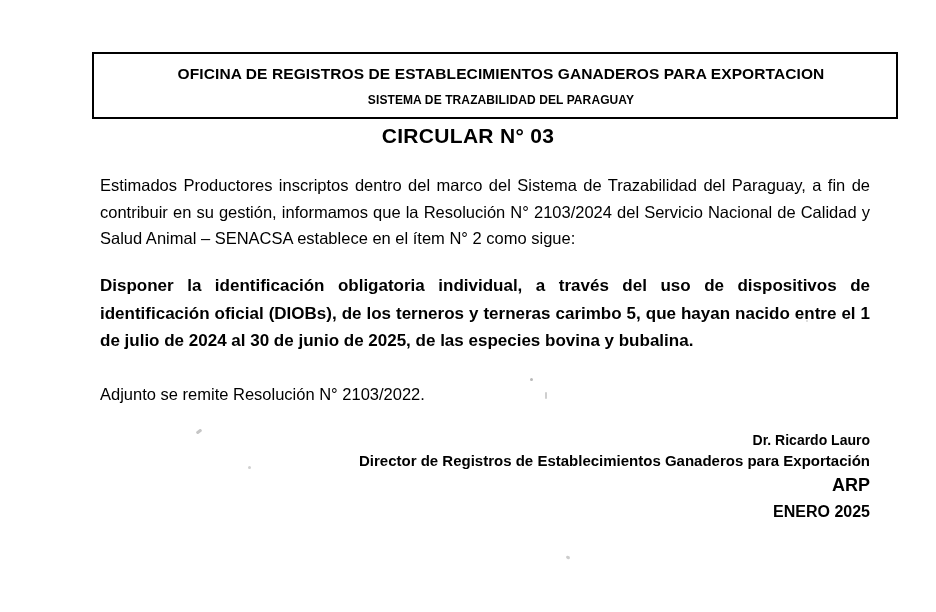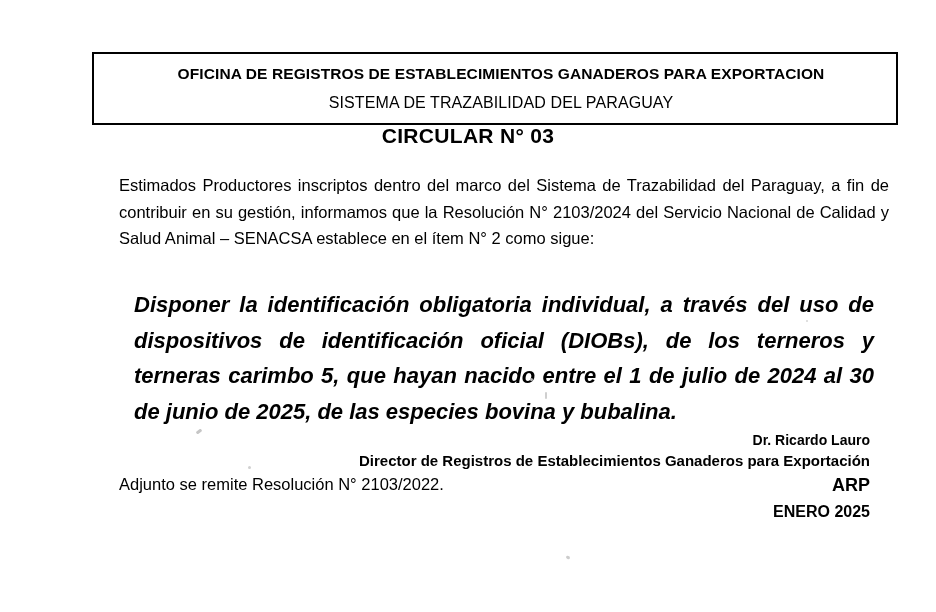--- a/index.html
+++ b/index.html
@@ -32,56 +32,55 @@
     padding: 8px 4px 8px 16px;
     text-align: center;
   }
   .header-line1 {
     font-size: 15.5px;
     font-weight: bold;
     letter-spacing: 0.1px;
     line-height: 1.5;
   }
   .header-line2 {
-    font-size: 16px;
-    font-weight: normal;
+    font-size: 12px;
+    font-weight: bold;
     letter-spacing: 0.1px;
     line-height: 1.5;
     margin-top: 6px;
   }
   .circular-title {
     position: absolute;
     left: 0;
     top: 124px;
     width: 936px;
     text-align: center;
     font-size: 21px;
     font-weight: bold;
     letter-spacing: 0.3px;
   }
   .body-block {
     position: absolute;
-    left: 119px;
+    left: 100px;
     top: 172px;
     width: 770px;
   }
   .para {
     font-size: 16.5px;
     line-height: 1.62;
     text-align: justify;
     text-justify: inter-word;
     margin: 0;
   }
   .para-emph {
-    font-size: 22px;
+    font-size: 17px;
     line-height: 1.62;
     text-align: justify;
     font-weight: bold;
-    font-style: italic;
-    margin: 15px;
+    margin: 0;
   }
   .gap-1 { height: 20px; }
   .gap-2 { height: 26px; }
   .signature {
     position: absolute;
     right: 66px;
     top: 430px;
     width: 620px;
     text-align: right;
   }

